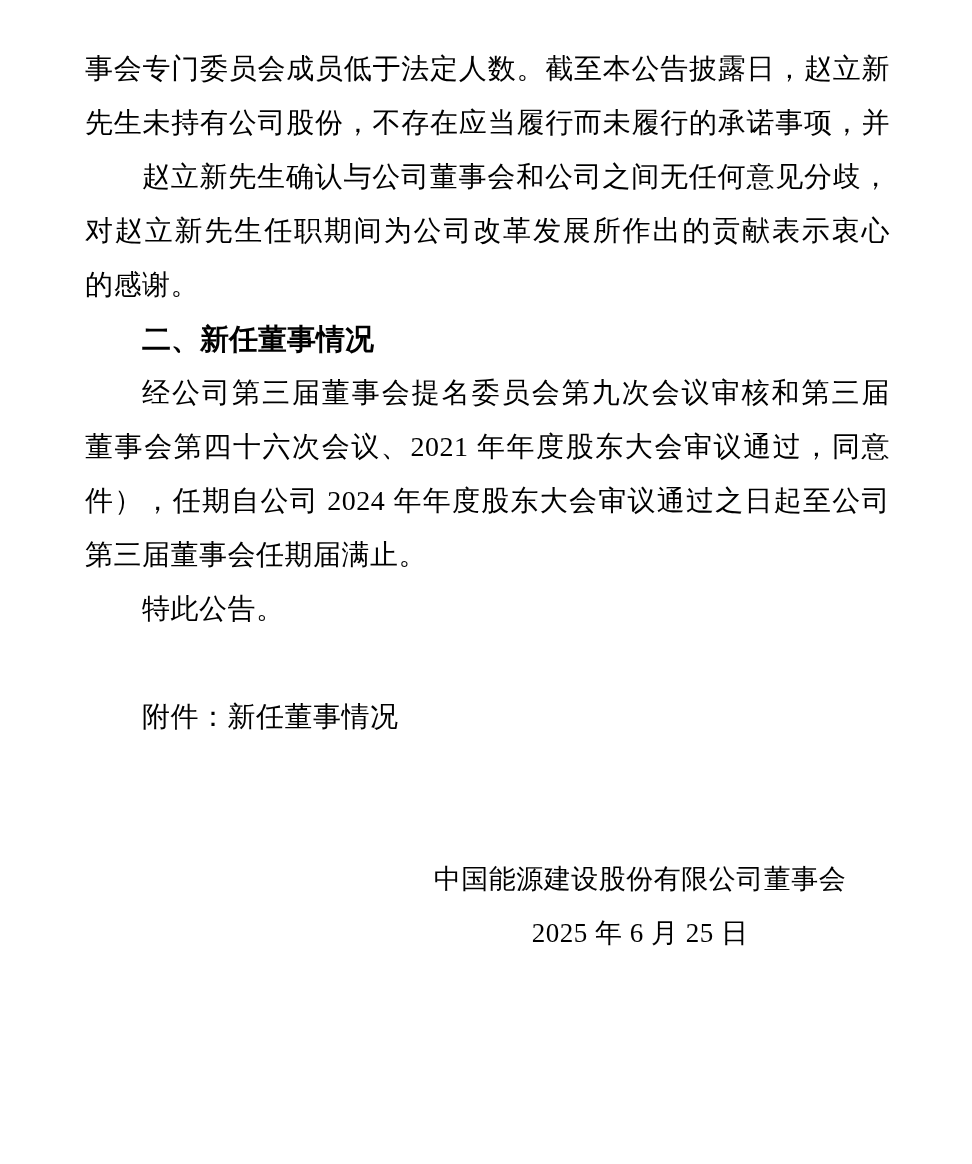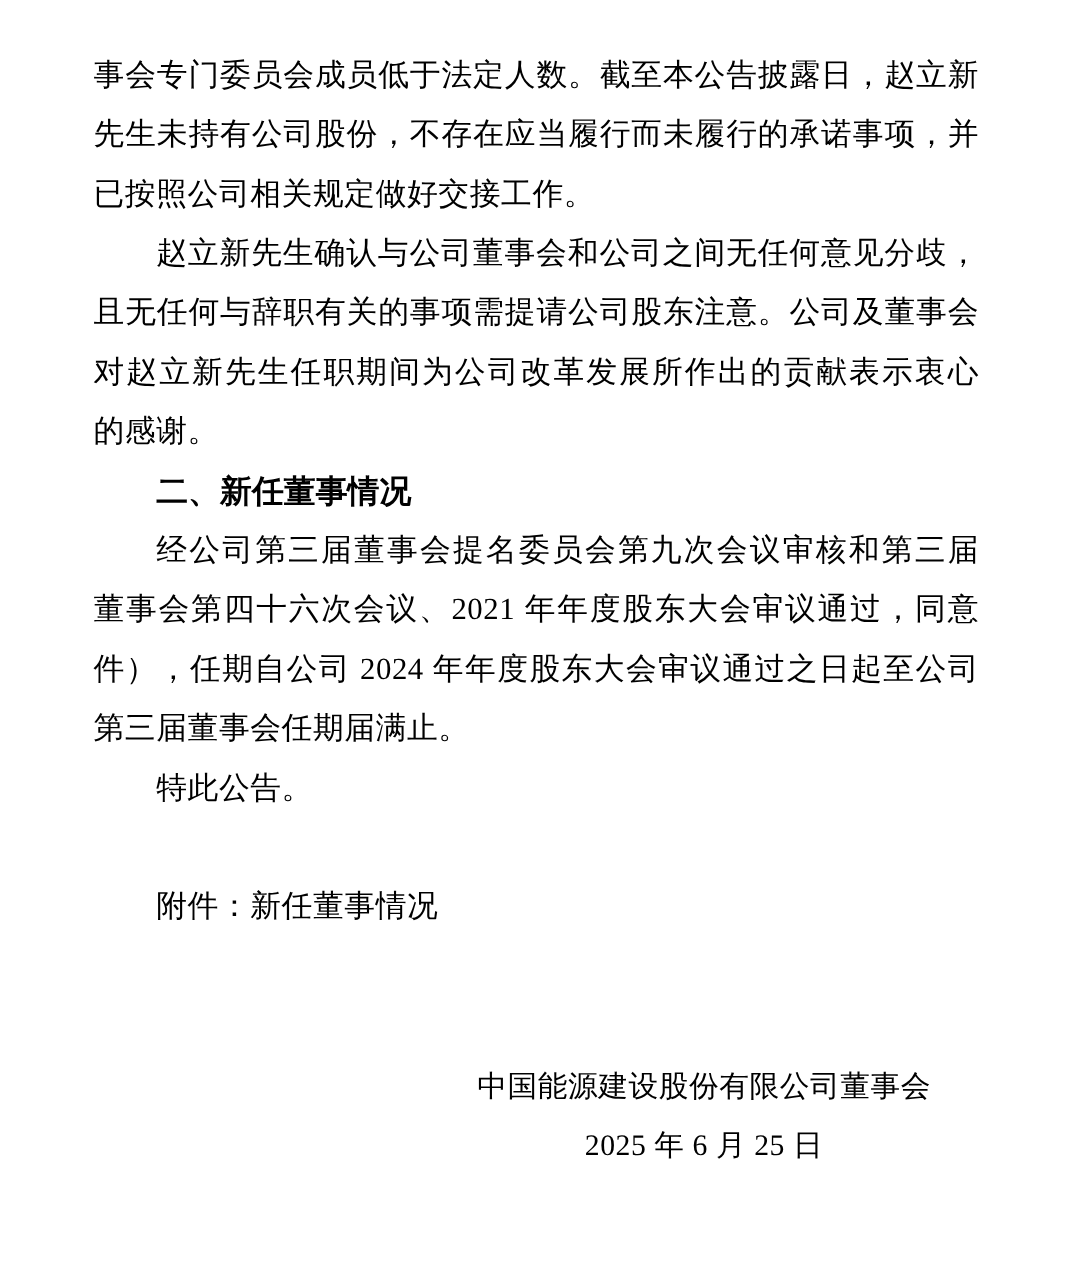--- a/index.html
+++ b/index.html
@@ -47,24 +47,22 @@
     font-size: 27px;
   }
 </style>
 </head>
 <body>
 
 <div class="page">
 
   <div class="ln jf">事会专门委员会成员低于法定人数。截至本公告披露日，赵立新</div>
   <div class="ln jf">先生未持有公司股份，不存在应当履行而未履行的承诺事项，并</div>
-  <div class="ln">已按照公司相关规定做好交接工作。</div>
 
   <div class="ln jf ind">赵立新先生确认与公司董事会和公司之间无任何意见分歧，</div>
-  <div class="ln jf">且无任何与辞职有关的事项需提请公司股东注意。公司及董事会</div>
   <div class="ln jf">对赵立新先生任职期间为公司改革发展所作出的贡献表示衷心</div>
   <div class="ln">的感谢。</div>
 
   <div class="hd">二、新任董事情况</div>
 
   <div class="ln jf ind">经公司第三届董事会提名委员会第九次会议审核和第三届</div>
   <div class="ln jf">董事会第四十六次会议、2021 年年度股东大会审议通过，同意</div>
   <div class="ln jf">件），任期自公司 2024 年年度股东大会审议通过之日起至公司</div>
   <div class="ln">第三届董事会任期届满止。</div>
 

